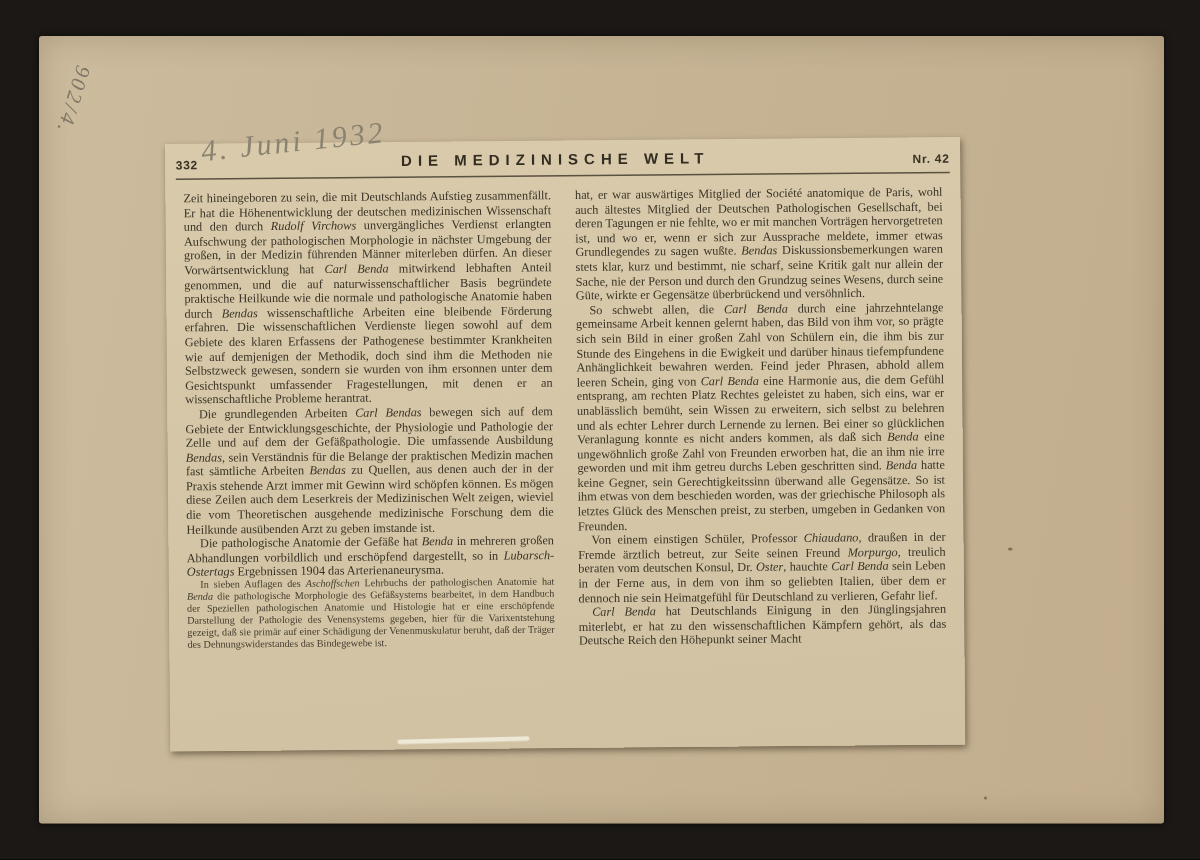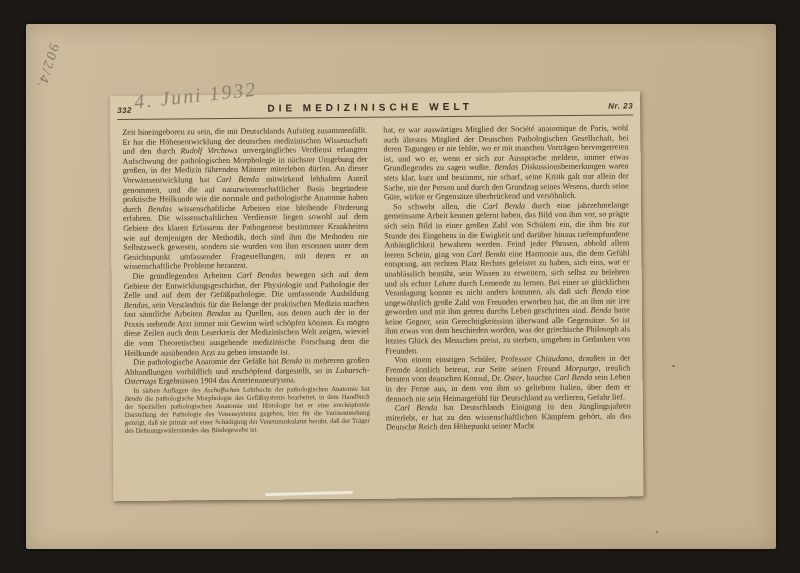--- a/index.html
+++ b/index.html
@@ -35,21 +35,21 @@
     transform:rotate(-0.5deg);transform-origin:top left;
     box-shadow:1px 2px 4px rgba(35,25,10,.5);
     overflow:hidden;z-index:2;color:#3a3326;
   }
   .masthead{
     display:flex;align-items:flex-end;
     margin:8px 7px 0 7px;padding-bottom:4px;
     border-bottom:1px solid #5a5140;
   }
   .page-number,.issue-number{font-size:8px;font-weight:bold;letter-spacing:.5px;
-    font-family:"Liberation Sans","DejaVu Sans",sans-serif;font-style:italic;}
+    font-family:"Liberation Sans","DejaVu Sans",sans-serif;}
   .journal-title{
     flex:1;text-align:center;font-size:10px;font-weight:bold;letter-spacing:4px;
     font-family:"Liberation Sans","DejaVu Sans",sans-serif;color:#332c20;
   }
   .columns{
     display:flex;gap:16px;padding:8px 12px 0 12px;height:356px;overflow:hidden;
   }
   .column{flex:1;min-width:0;}
   .column p{
     margin:0;font-size:8.2px;line-height:9.6px;text-align:justify;
@@ -78,21 +78,21 @@
 
   <div class="archive-number">902/4.</div>
 
   <div class="pencil-date">4. Juni 1932</div>
 
   <div class="clipping">
 
     <div class="masthead">
       <span class="page-number">332</span>
       <span class="journal-title">DIE MEDIZINISCHE WELT</span>
-      <span class="issue-number">Nr. 23</span>
+      <span class="issue-number">Nr. 42</span>
     </div>
 
     <div class="columns">
       <div class="column">
           <p class="">Zeit hineingeboren zu sein, die mit Deutschlands Aufstieg zusammenfällt. Er hat die Höhenentwicklung der deutschen medizinischen Wissenschaft und den durch <i>Rudolf Virchows</i> unvergängliches Verdienst erlangten Aufschwung der pathologischen Morphologie in nächster Umgebung der großen, in der Medizin führenden Männer miterleben dürfen. An dieser Vorwärtsentwicklung hat <i>Carl Benda</i> mitwirkend lebhaften Anteil genommen, und die auf naturwissenschaftlicher Basis begründete praktische Heilkunde wie die normale und pathologische Anatomie haben durch <i>Bendas</i> wissenschaftliche Arbeiten eine bleibende Förderung erfahren. Die wissenschaftlichen Verdienste liegen sowohl auf dem Gebiete des klaren Erfassens der Pathogenese bestimmter Krankheiten wie auf demjenigen der Methodik, doch sind ihm die Methoden nie Selbstzweck gewesen, sondern sie wurden von ihm ersonnen unter dem Gesichtspunkt umfassender Fragestellungen, mit denen er an wissenschaftliche Probleme herantrat.</p>
           <p class="indent ">Die grundlegenden Arbeiten <i>Carl Bendas</i> bewegen sich auf dem Gebiete der Entwicklungsgeschichte, der Physiologie und Pathologie der Zelle und auf dem der Gefäßpathologie. Die umfassende Ausbildung <i>Bendas</i>, sein Verständnis für die Belange der praktischen Medizin machen fast sämtliche Arbeiten <i>Bendas</i> zu Quellen, aus denen auch der in der Praxis stehende Arzt immer mit Gewinn wird schöpfen können. Es mögen diese Zeilen auch dem Leserkreis der Medizinischen Welt zeigen, wieviel die vom Theoretischen ausgehende medizinische Forschung dem die Heilkunde ausübenden Arzt zu geben imstande ist.</p>
           <p class="indent ">Die pathologische Anatomie der Gefäße hat <i>Benda</i> in mehreren großen Abhandlungen vorbildlich und erschöpfend dargestellt, so in <i>Lubarsch-Ostertags</i> Ergebnissen 1904 das Arterienaneurysma.</p>
           <p class="indent petit">In sieben Auflagen des <i>Aschoffschen</i> Lehrbuchs der pathologischen Anatomie hat <i>Benda</i> die pathologische Morphologie des Gefäßsystems bearbeitet, in dem Handbuch der Speziellen pathologischen Anatomie und Histologie hat er eine erschöpfende Darstellung der Pathologie des Venensystems gegeben, hier für die Varixentstehung gezeigt, daß sie primär auf einer Schädigung der Venenmuskulatur beruht, daß der Träger des Dehnungswiderstandes das Bindegewebe ist.</p>
         </div>
       <div class="column">

